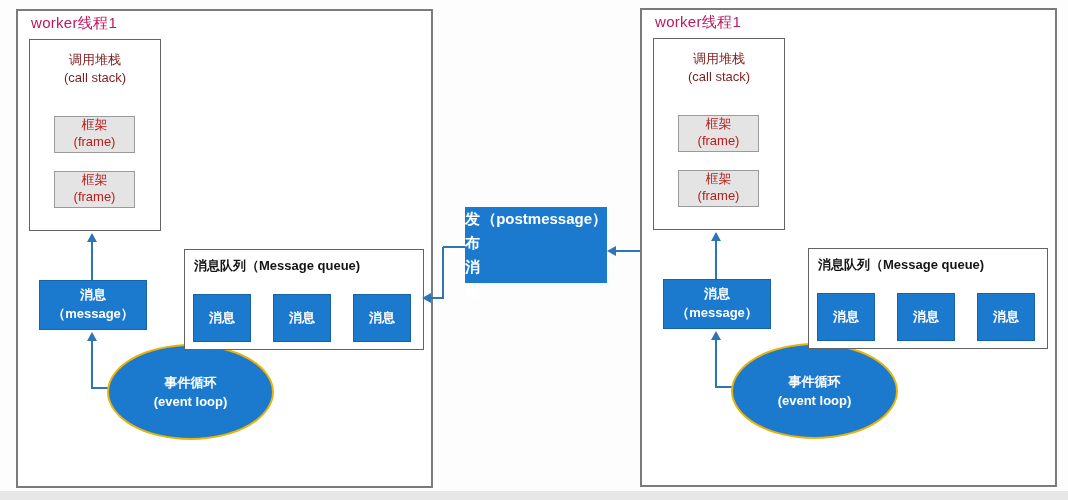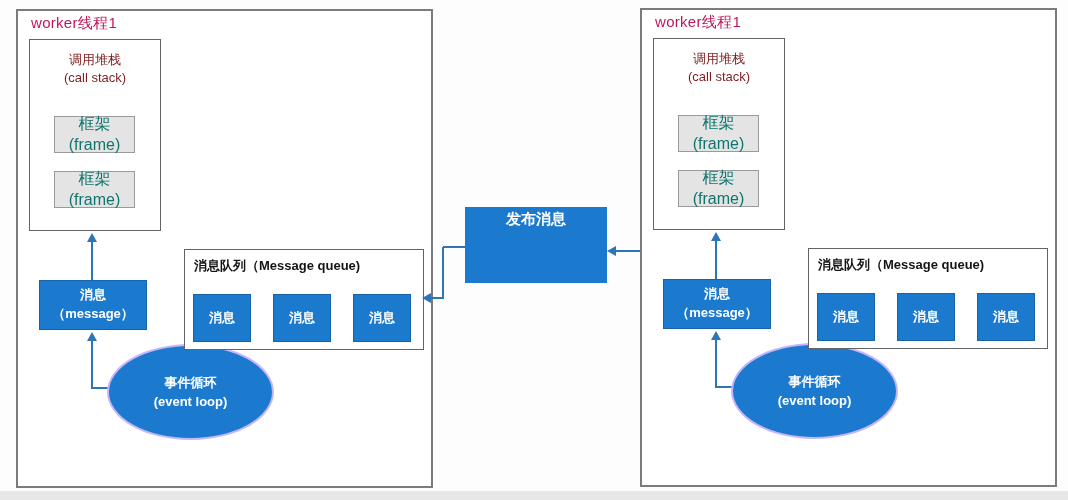--- a/index.html
+++ b/index.html
@@ -42,38 +42,38 @@
     box-sizing:border-box;
   }
   .cs-title {
     margin-top:11px; text-align:center;
     font-size:13px; line-height:1.35; color:#7f1d1d;
   }
   .frame {
     position:absolute; left:24px; width:81px; height:37px;
     background:var(--frame-grey, #e4e4e4);
     border:1px solid #9a9a9a; box-sizing:border-box;
-    display:flex; flex-direction:column; justify-content:center;
-    text-align:center; font-size:16px; line-height:1.3; color:#0f766e;
+    display:flex; flex-direction:column; justify-content:flex-start;
+    text-align:center; font-size:13px; line-height:1.3; color:#b91c1c;
   }
   .frame-1 { top:76px; }
   .frame-2 { top:131px; }
 
   
   .msg-box {
     position:absolute; left:21px; top:269px; width:108px; height:50px;
     background:var(--box-blue, #1c7ace);
     border:1px solid #1663a8; box-sizing:border-box;
     display:flex; flex-direction:column; justify-content:center;
     text-align:center; color:#fff; font-size:13px; font-weight:600; line-height:1.45;
   }
   .event-loop {
     position:absolute; left:89px; top:333px; width:167px; height:96px;
     background:var(--box-blue, #1c7ace);
-    border:2px solid #c4b5fd; box-sizing:border-box;
+    border:2px solid #eab308; box-sizing:border-box;
     border-radius:50%;
     display:flex; flex-direction:column; justify-content:center;
     text-align:center; color:#fff; font-size:13px; font-weight:600; line-height:1.5;
   }
 
   
   .queue {
     position:absolute; left:166px; top:238px; width:240px; height:101px;
     border:1px solid #636363; background:#ffffff; box-sizing:border-box;text-align:center;
   }
@@ -205,20 +205,21 @@
     <div class="queue">
       <div class="queue-title">消息队列（Message queue)</div>
       <div class="q-item q-1">消息</div>
       <div class="q-item q-2">消息</div>
       <div class="q-item q-3">消息</div>
     </div>
   </div>
 
   <div id="post-box">
     <div>发布消息</div>
+    <div>（postmessage）</div>
   </div>
 
   <div class="arr-left" style="left:607px; top:246px;"></div>
   <div class="hline" style="left:615px; top:250px; width:25px;"></div>
 
   <div class="hline" style="left:443px; top:246px; width:22px;"></div>
   <div class="vline" style="left:442px; top:247px; height:52px;"></div>
   <div class="hline" style="left:430px; top:297px; width:13px;"></div>
   <div class="arr-left" style="left:422px; top:293px;"></div>
 

